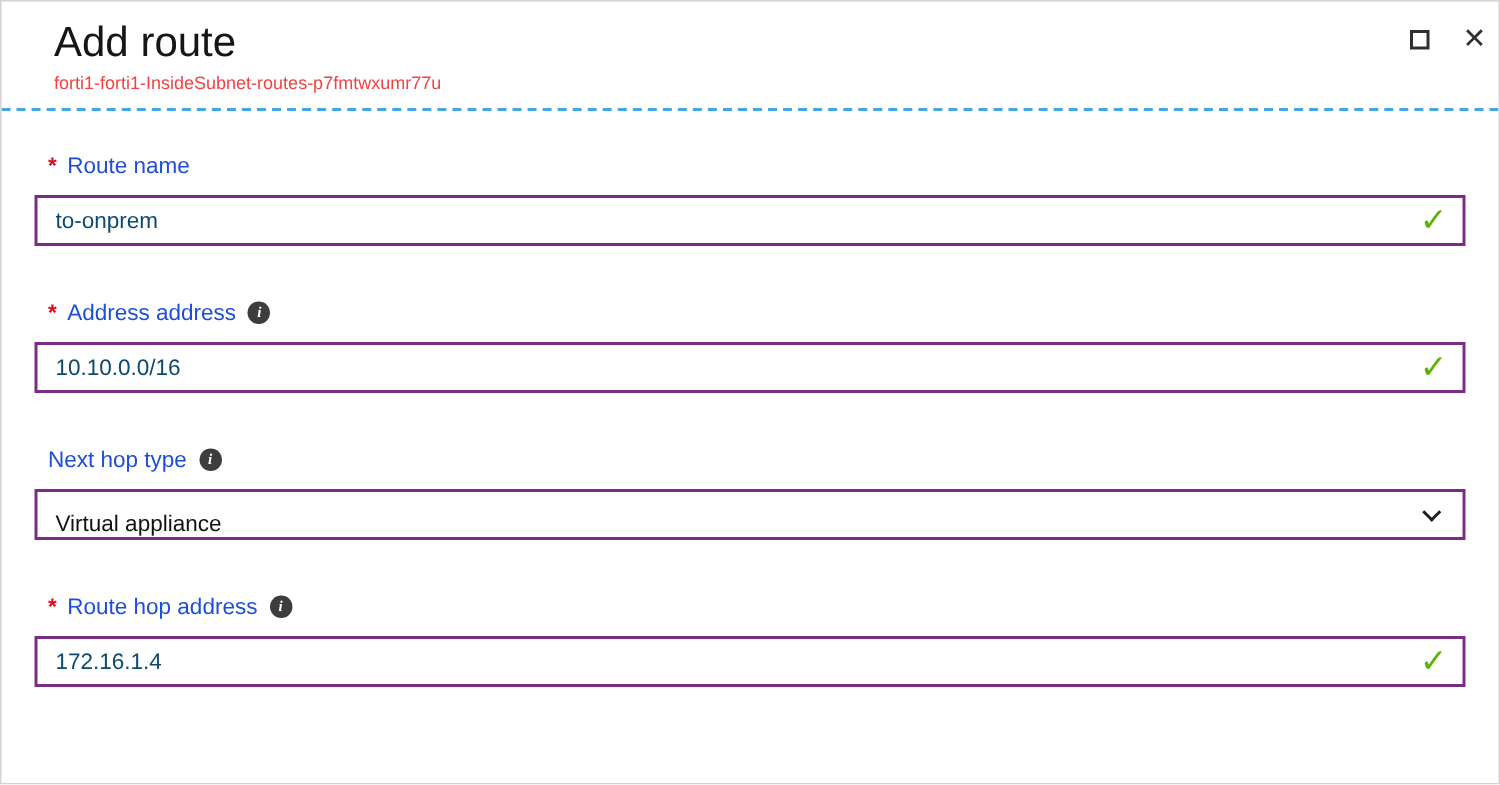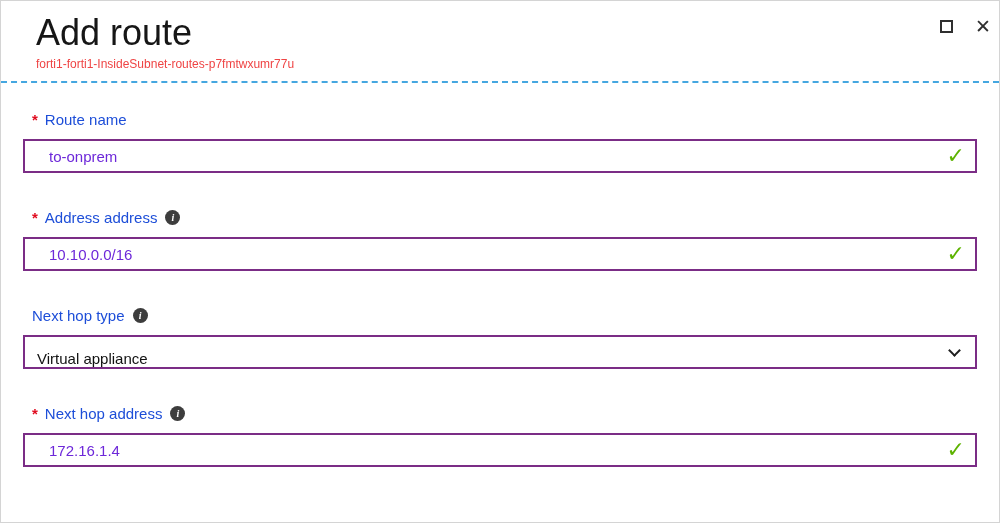--- a/index.html
+++ b/index.html
@@ -10,21 +10,21 @@
     position: relative;
     width: 1000px;
     height: 523px;
     background: #ffffff;
     border: 1px solid #d4d4d4;
     overflow: hidden;
   }
 
   .header { padding: 11px 35px 0 35px; }
   .title {
-    font-size: 36px;
+    font-size: 28px;
     font-weight: 500;
     color: #161616;
     line-height: 1.15;
   }
   .subtitle {
     font-size: 12px;
     color: #ef4444;
     margin-top: 4px;
   }
 
@@ -94,23 +94,23 @@
     margin-left: 8px;
     font-family: "Liberation Serif", serif;
     cursor: default;
   }
 
   .input-wrap { position: relative; margin-top: 11px; }
   .input-wrap input {
     width: 100%;
     height: 34px;
     border: 2px solid #7b2d86;
-    padding: 0 40px 0 24px;
-    font-size: 15px;
-    color: #6d28d9;
+    padding: 0 40px 0 12px;
+    font-size: 15px;
+    color: #0c4a6e;
     outline: none;
     font-family: inherit;
     background: #ffffff;
   }
   .check {
     position: absolute;
     right: 12px;
     top: 50%;
     transform: translateY(-50%);
     color: #5db300;
@@ -192,21 +192,21 @@
       </div>
       <div class="select">
         <span>Virtual appliance</span>
         <span class="chevron"></span>
       </div>
     </div>
 
     <div class="field">
       <div class="label-row">
         <span class="star">*</span>
-        <span class="label">Next hop address</span>
+        <span class="label">Route hop address</span>
         <span class="info">i</span>
       </div>
       <div class="input-wrap">
         <input type="text" value="172.16.1.4" style="">
         <span class="check">✓</span>
       </div>
     </div>
 
   </div>
 </div>

